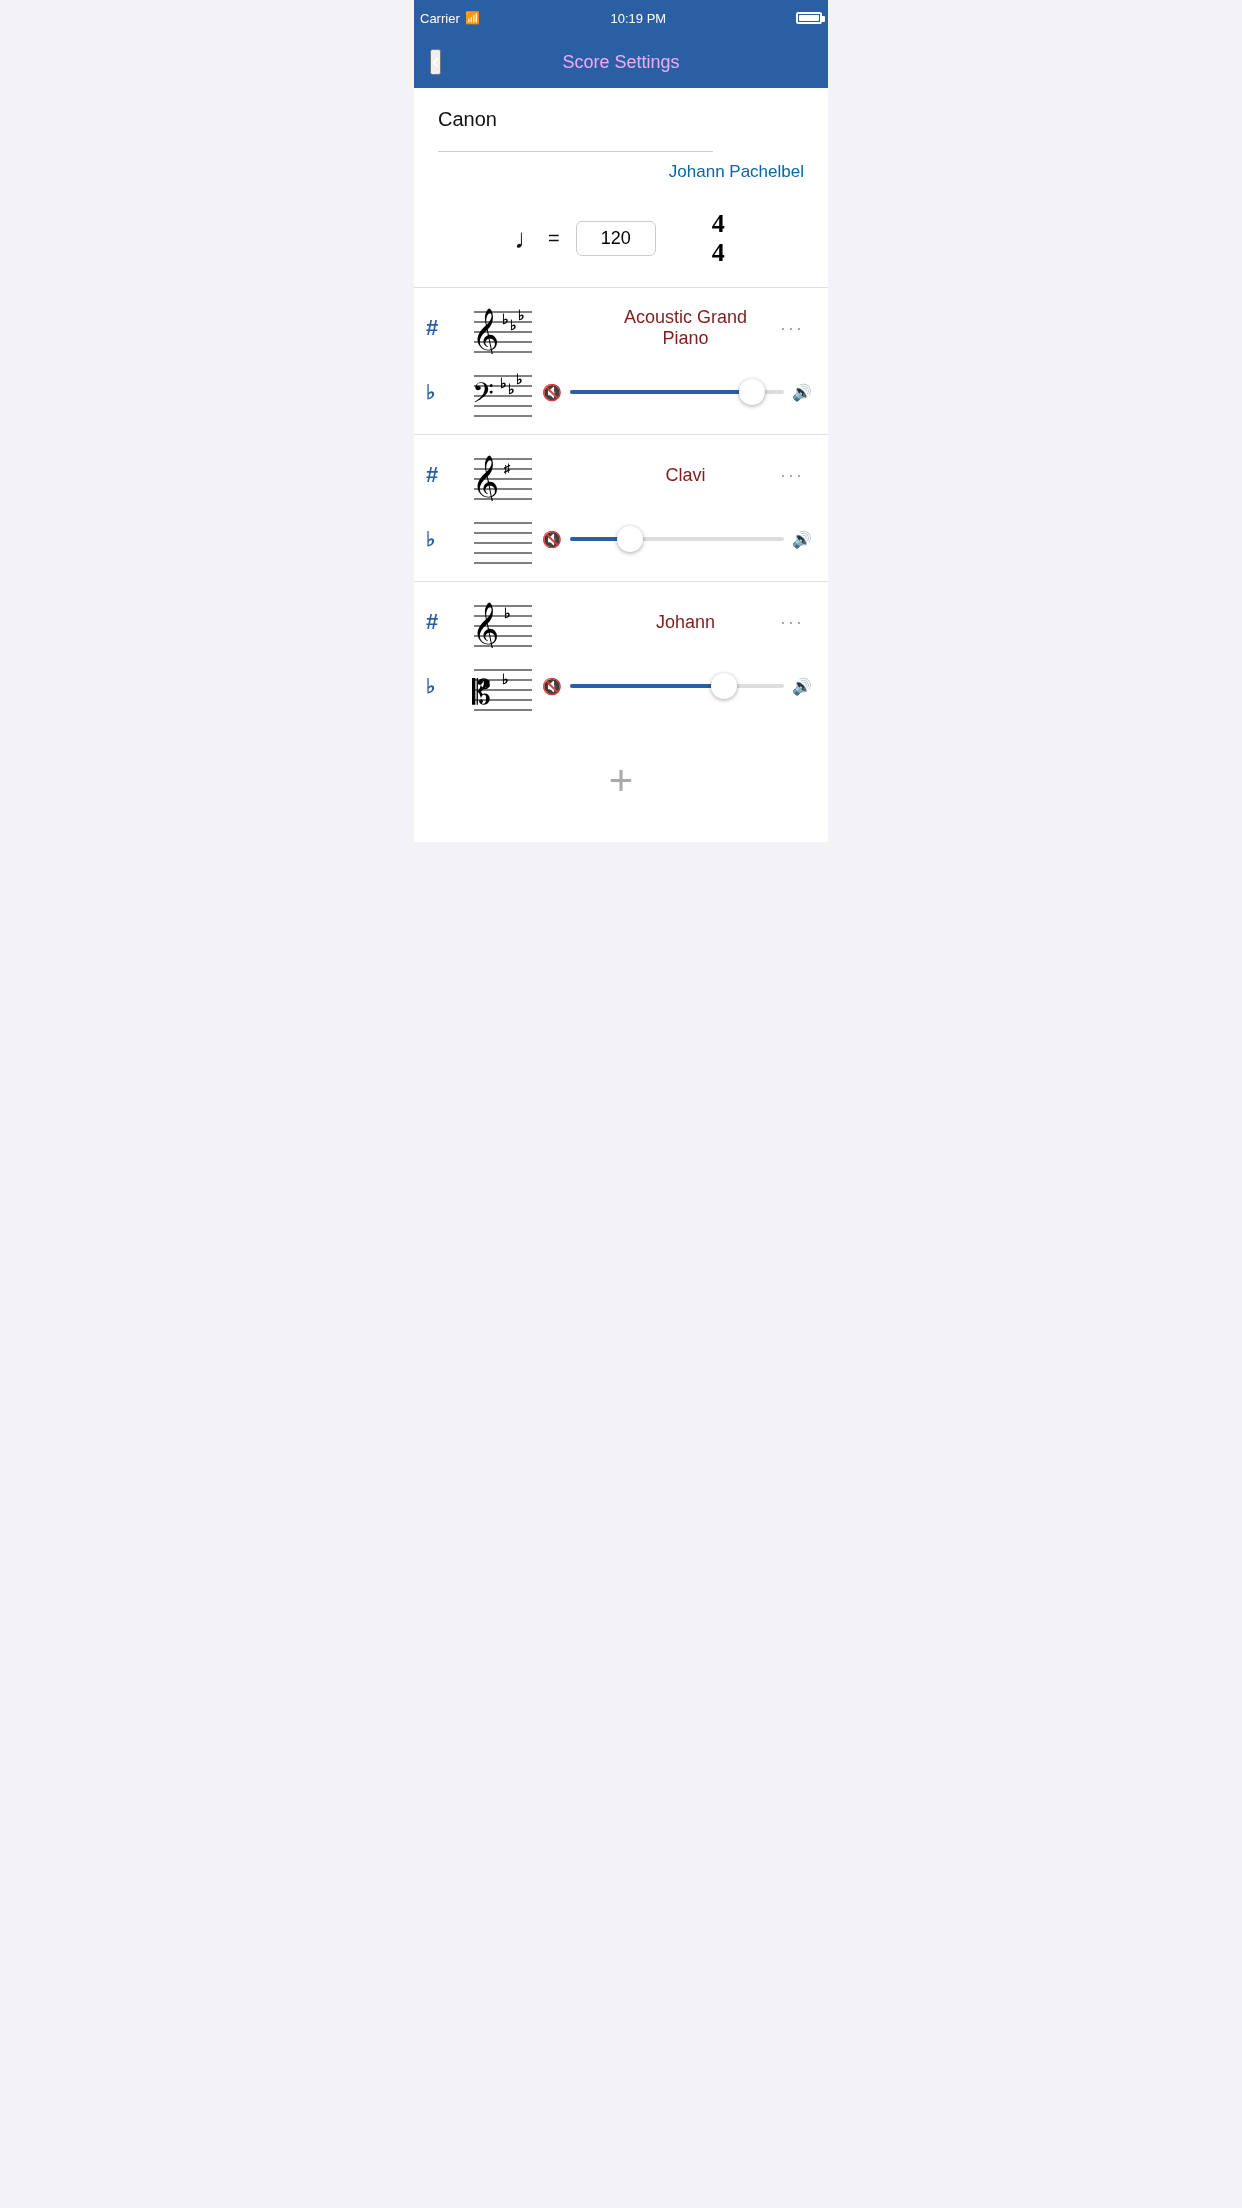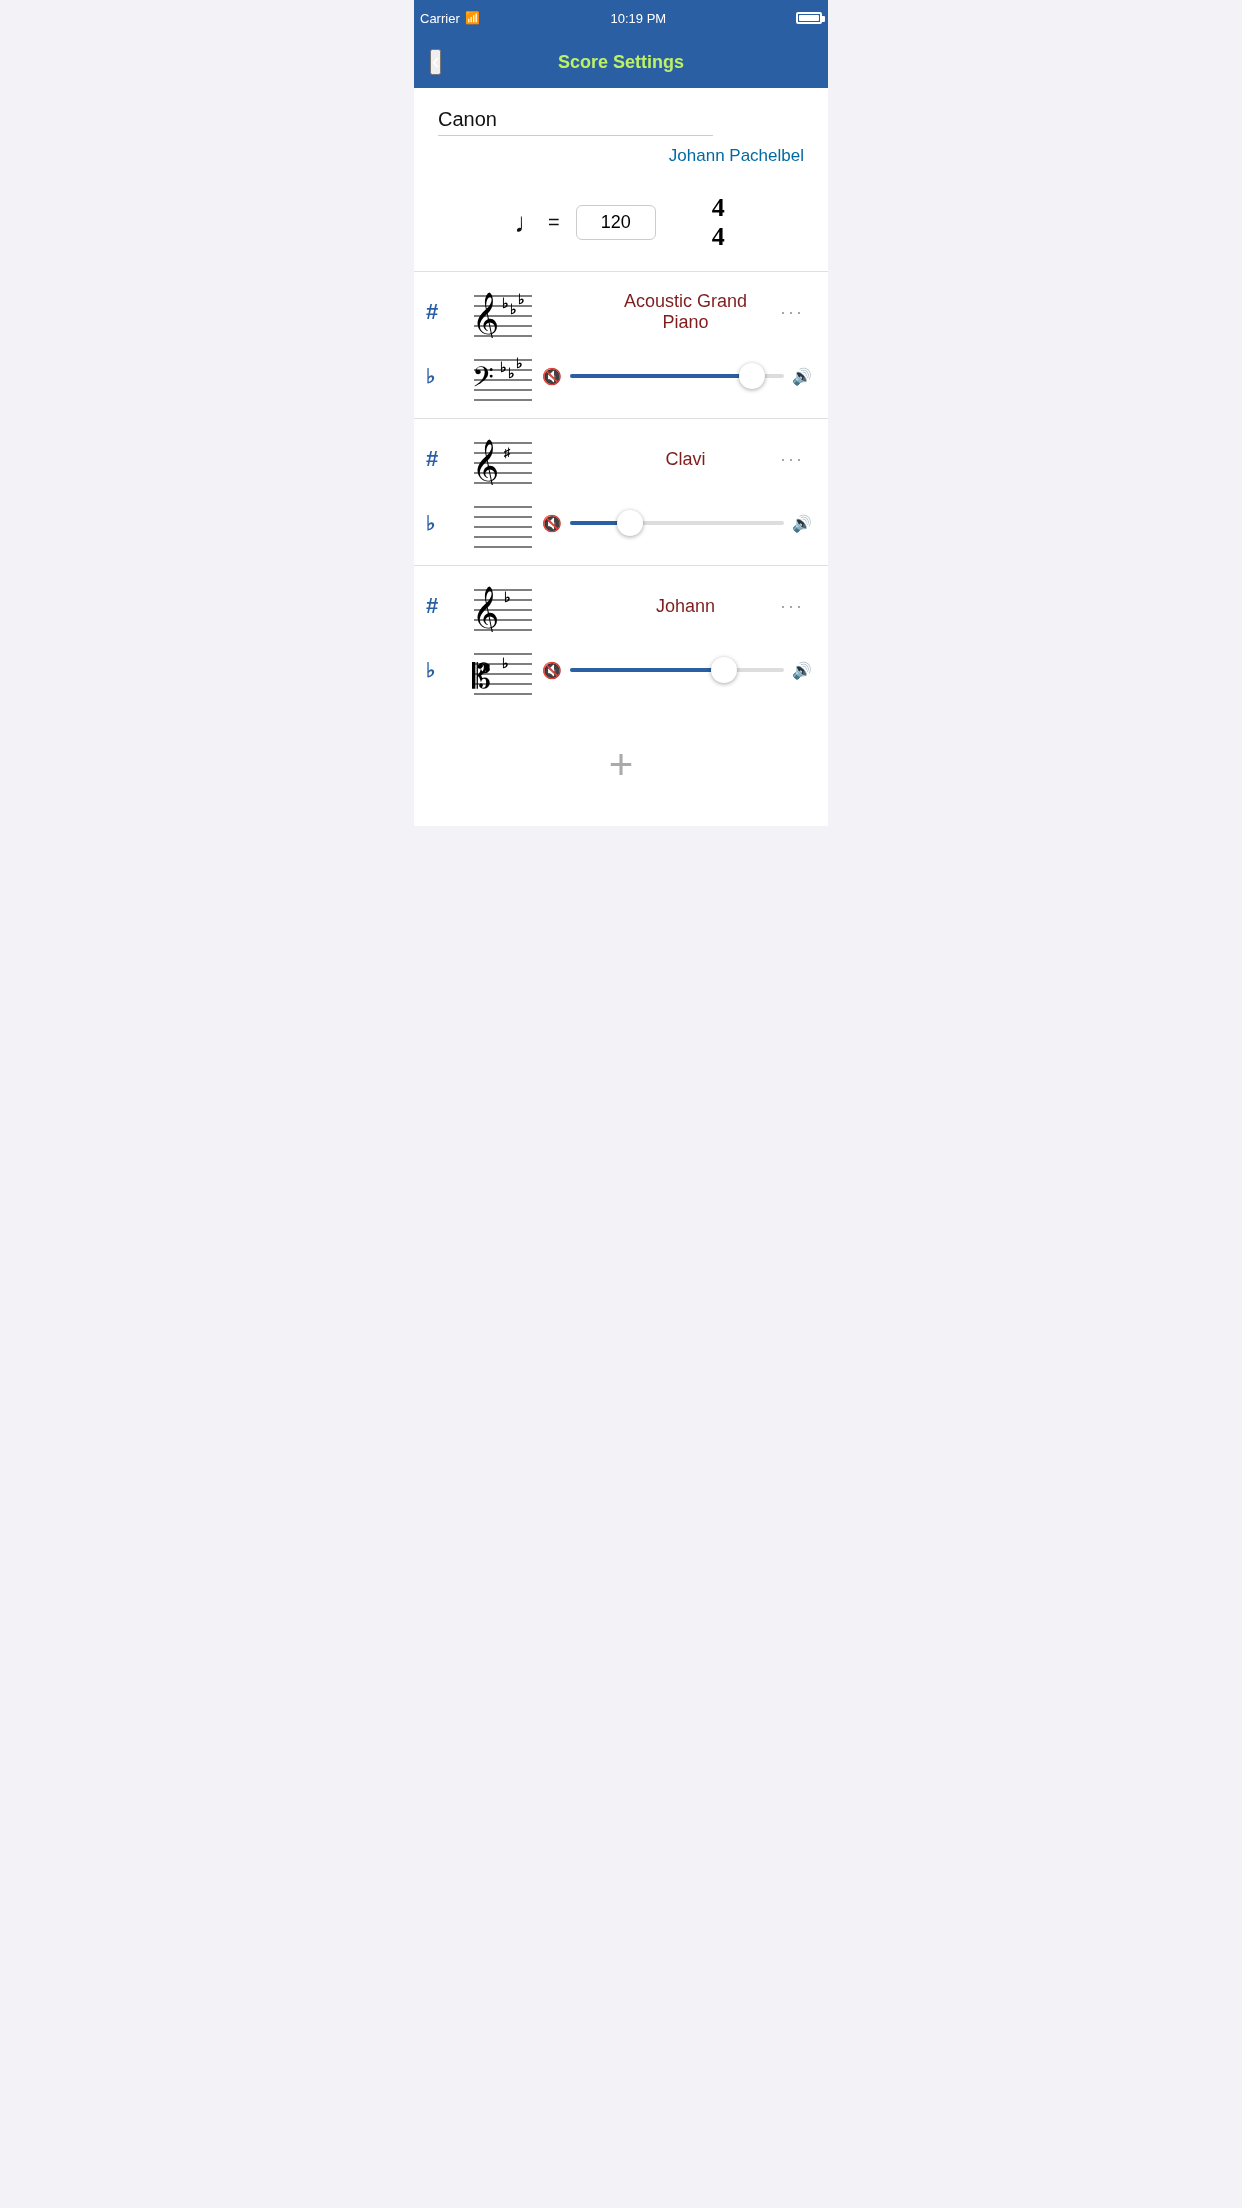--- a/index.html
+++ b/index.html
@@ -67,43 +67,43 @@
       position: absolute;
       left: 16px;
       color: white;
       font-size: 22px;
       font-weight: 300;
       cursor: pointer;
       line-height: 1;
     }
     .nav-title {
       font-size: 18px;
-      font-weight: 700;
-      color: #bef264;
+      font-weight: 400;
+      color: #f0abfc;
     }
 
     
     .content {
       background: white;
       padding: 0;
     }
 
     
     .score-header {
       background: white;
       padding: 20px 24px 16px 24px;
     }
     .score-title-input {
       font-size: 20px;
       font-weight: 400;
       color: #111;
       border: none;
       border-bottom: 1px solid #ccc;
       width: 75%;
-      padding-bottom: 4px;
+      padding-bottom: 20px;
       outline: none;
       margin-bottom: 10px;
       display: block;
     }
     .score-composer {
       text-align: right;
       font-size: 17px;
       color: #0369a1;
       padding-right: 0;
     }

